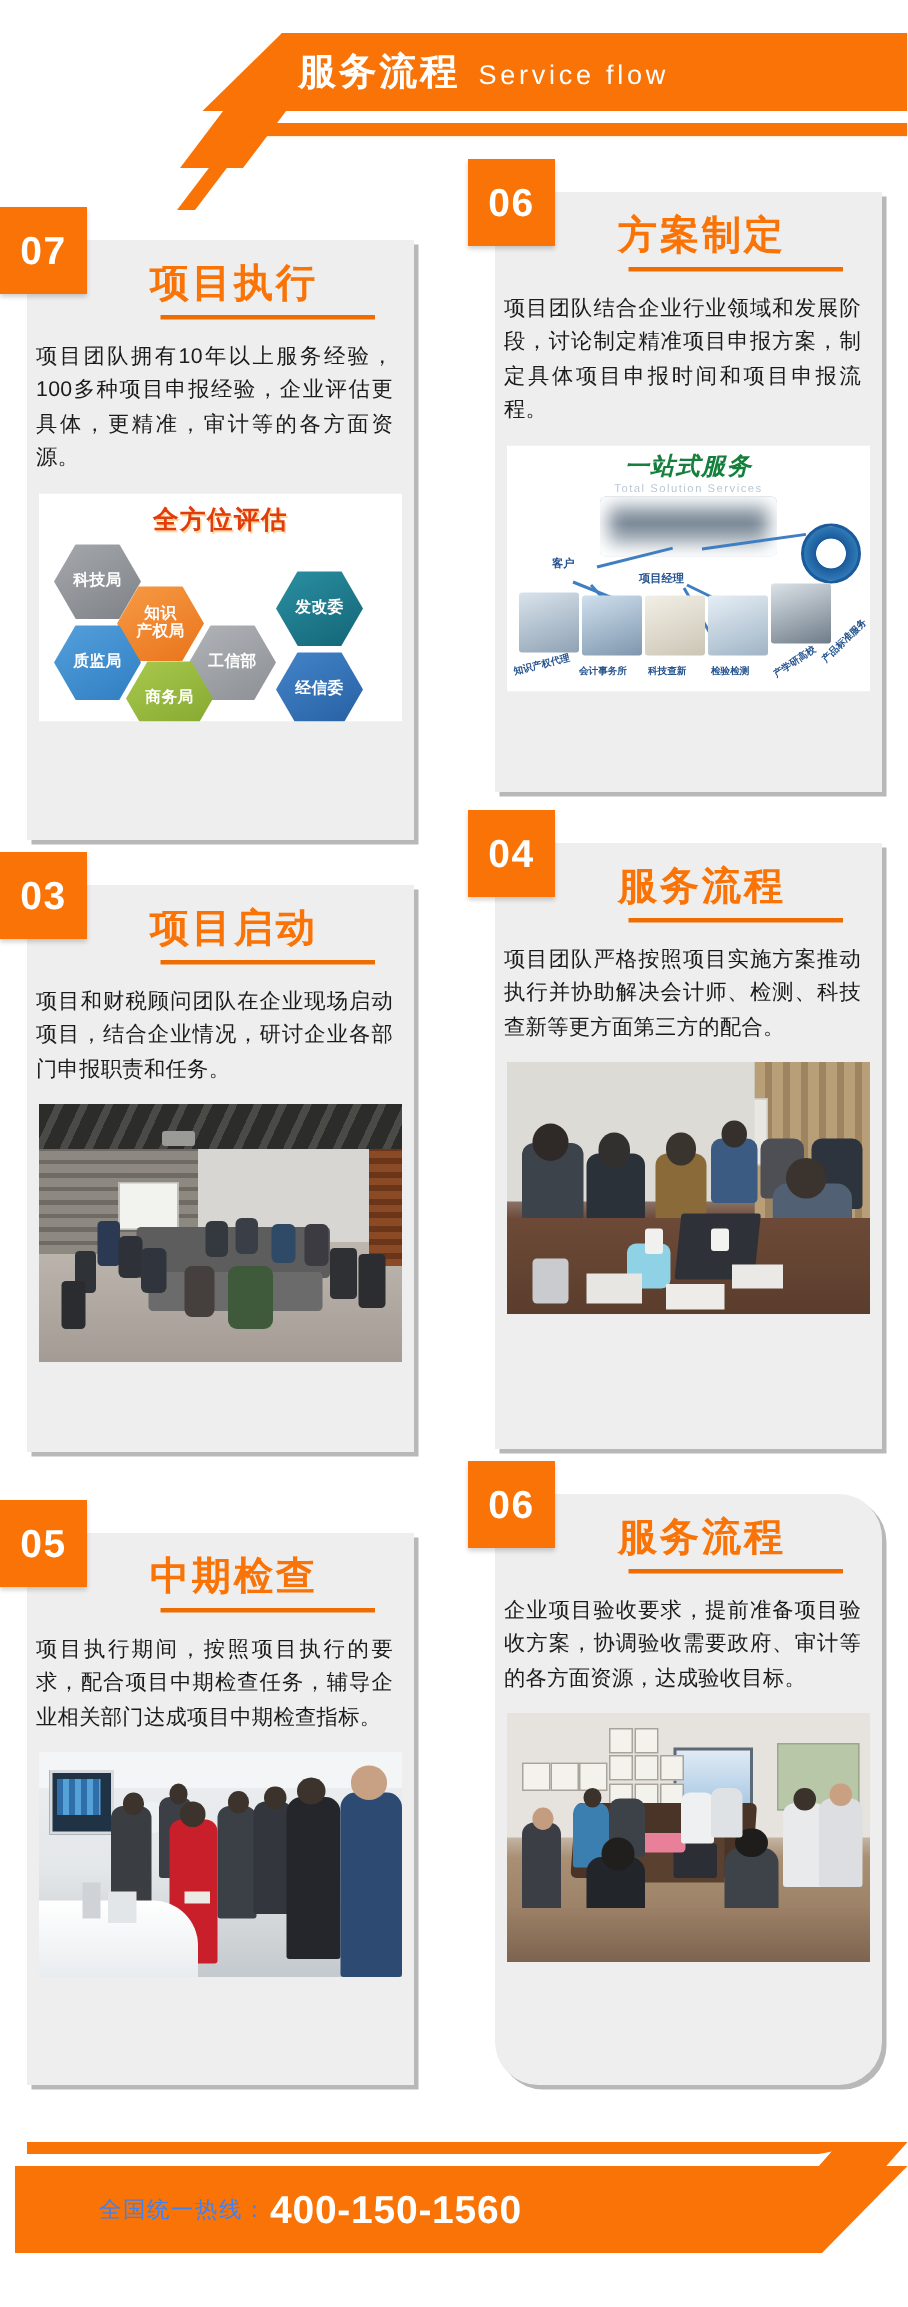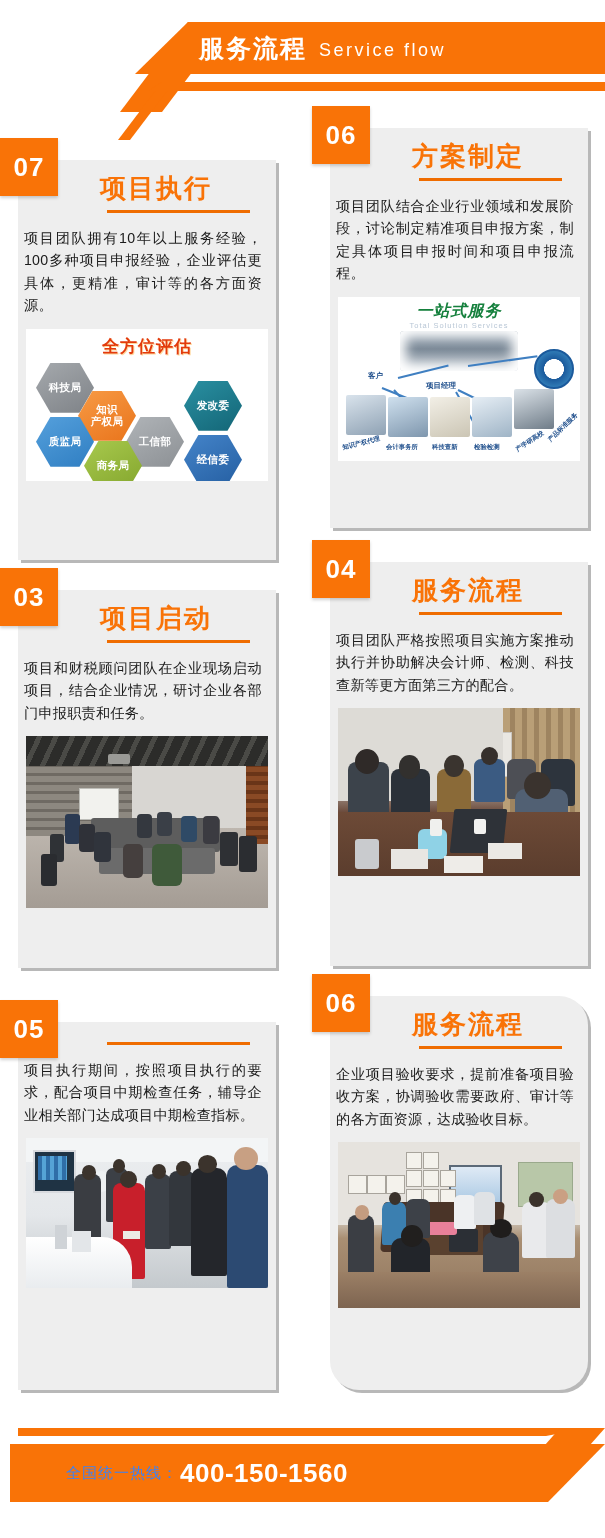--- a/index.html
+++ b/index.html
@@ -304,20 +304,21 @@
       <i style="left:22%;top:84%;width:15%;height:12%;background:#e8e6e2;"></i>
       <i style="left:44%;top:88%;width:16%;height:10%;background:#eeece8;"></i>
       <i style="left:62%;top:80%;width:14%;height:10%;background:#ebe9e5;"></i>
     </div>
   </div>
 </div>
 
 <div class="card left" style="top:1022px;height:368px;">
   <div class="badge">05</div>
   <div class="card-head">
+    <div class="card-title">中期检查</div>
     <div class="title-rule"></div>
   </div>
   <div class="card-body">项目执行期间，按照项目执行的要求，配合项目中期检查任务，辅导企业相关部门达成项目中期检查指标。</div>
   <div class="card-media">
     <div class="scene" style="height:150px;background:linear-gradient(180deg,#eceef0 0%,#e4e7ea 52%,#d6dadd 70%,#c4c9cd 100%);">
       <i style="left:0;top:0;width:100%;height:16%;background:#f3f5f6;"></i>
       <i style="left:3%;top:8%;width:16%;height:26%;background:#1f3344;border:2px solid #d8dade;"></i>
       <i style="left:5%;top:12%;width:12%;height:16%;background:repeating-linear-gradient(90deg,#2f6ea8 0 4px,#55a3d6 4px 8px);"></i>
       <i style="left:27%;top:22%;width:8%;height:14%;background:#eef1f3;border-radius:50%;"></i>
       <i style="left:38%;top:22%;width:8%;height:14%;background:#eef1f3;border-radius:50%;"></i>

